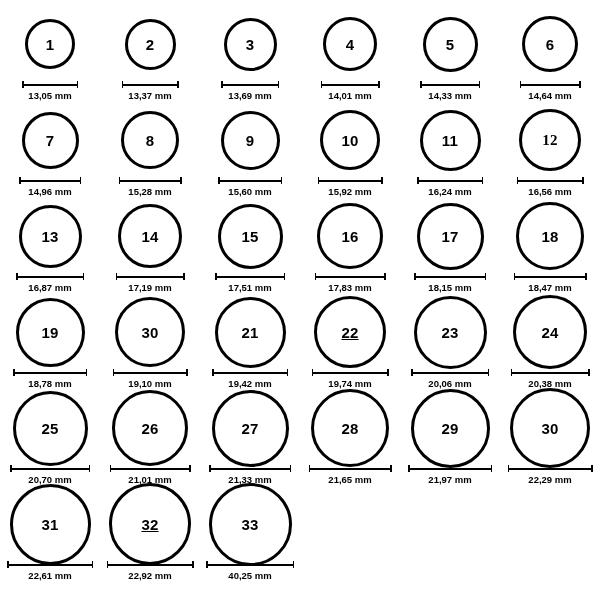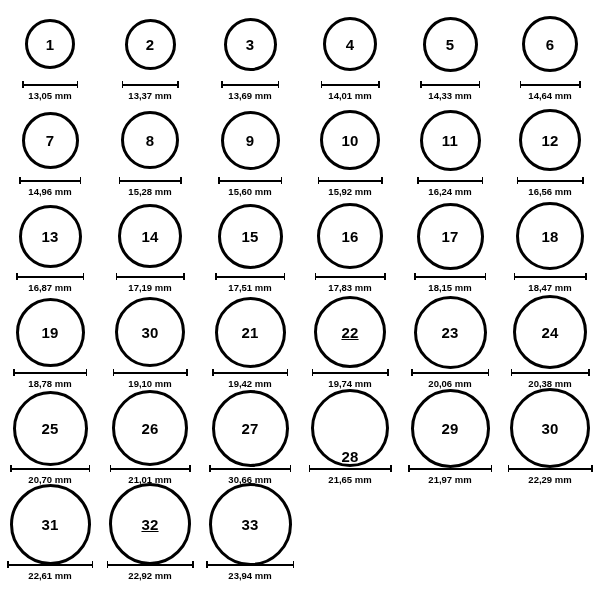--- a/index.html
+++ b/index.html
@@ -238,21 +238,21 @@
         </div>
         <div class="ring-measure">
           <div class="measure-bar" style="width: 66px;">
             <div class="measure-line"></div>
           </div>
           <div class="ring-mm-label">16,24 mm</div>
         </div>
       </div>
       <div class="ring-cell">
         <div class="ring-circle-wrap">
-          <div class="ring-circle" style="width: 62px; height: 62px;">
+          <div class="ring-circle" style="width: 62px; height: 62px; font-family: Liberation Serif, serif;">
             <span class="ring-size-label">12</span>
           </div>
         </div>
         <div class="ring-measure">
           <div class="measure-bar" style="width: 67px;">
             <div class="measure-line"></div>
           </div>
           <div class="ring-mm-label">16,56 mm</div>
         </div>
       </div>
@@ -441,26 +441,26 @@
       <div class="ring-cell">
         <div class="ring-circle-wrap">
           <div class="ring-circle" style="width: 77px; height: 77px; text-align: right;">
             <span class="ring-size-label">27</span>
           </div>
         </div>
         <div class="ring-measure">
           <div class="measure-bar" style="width: 82px;">
             <div class="measure-line"></div>
           </div>
-          <div class="ring-mm-label">30,66 mm</div>
-        </div>
-      </div>
-      <div class="ring-cell">
-        <div class="ring-circle-wrap">
-          <div class="ring-circle" style="width: 78px; height: 78px; align-items: flex-end;">
+          <div class="ring-mm-label">21,33 mm</div>
+        </div>
+      </div>
+      <div class="ring-cell">
+        <div class="ring-circle-wrap">
+          <div class="ring-circle" style="width: 78px; height: 78px;">
             <span class="ring-size-label">28</span>
           </div>
         </div>
         <div class="ring-measure">
           <div class="measure-bar" style="width: 83px;">
             <div class="measure-line"></div>
           </div>
           <div class="ring-mm-label">21,65 mm</div>
         </div>
       </div>
@@ -519,20 +519,20 @@
       <div class="ring-cell">
         <div class="ring-circle-wrap">
           <div class="ring-circle" style="width: 83px; height: 83px;">
             <span class="ring-size-label">33</span>
           </div>
         </div>
         <div class="ring-measure">
           <div class="measure-bar" style="width: 88px;">
             <div class="measure-line"></div>
           </div>
-          <div class="ring-mm-label">23,94 mm</div>
+          <div class="ring-mm-label">40,25 mm</div>
         </div>
       </div>
       <div class="ring-cell empty"></div>
       <div class="ring-cell empty"></div>
       <div class="ring-cell empty"></div>
     </div>
 </div>
 
 </body></html>

